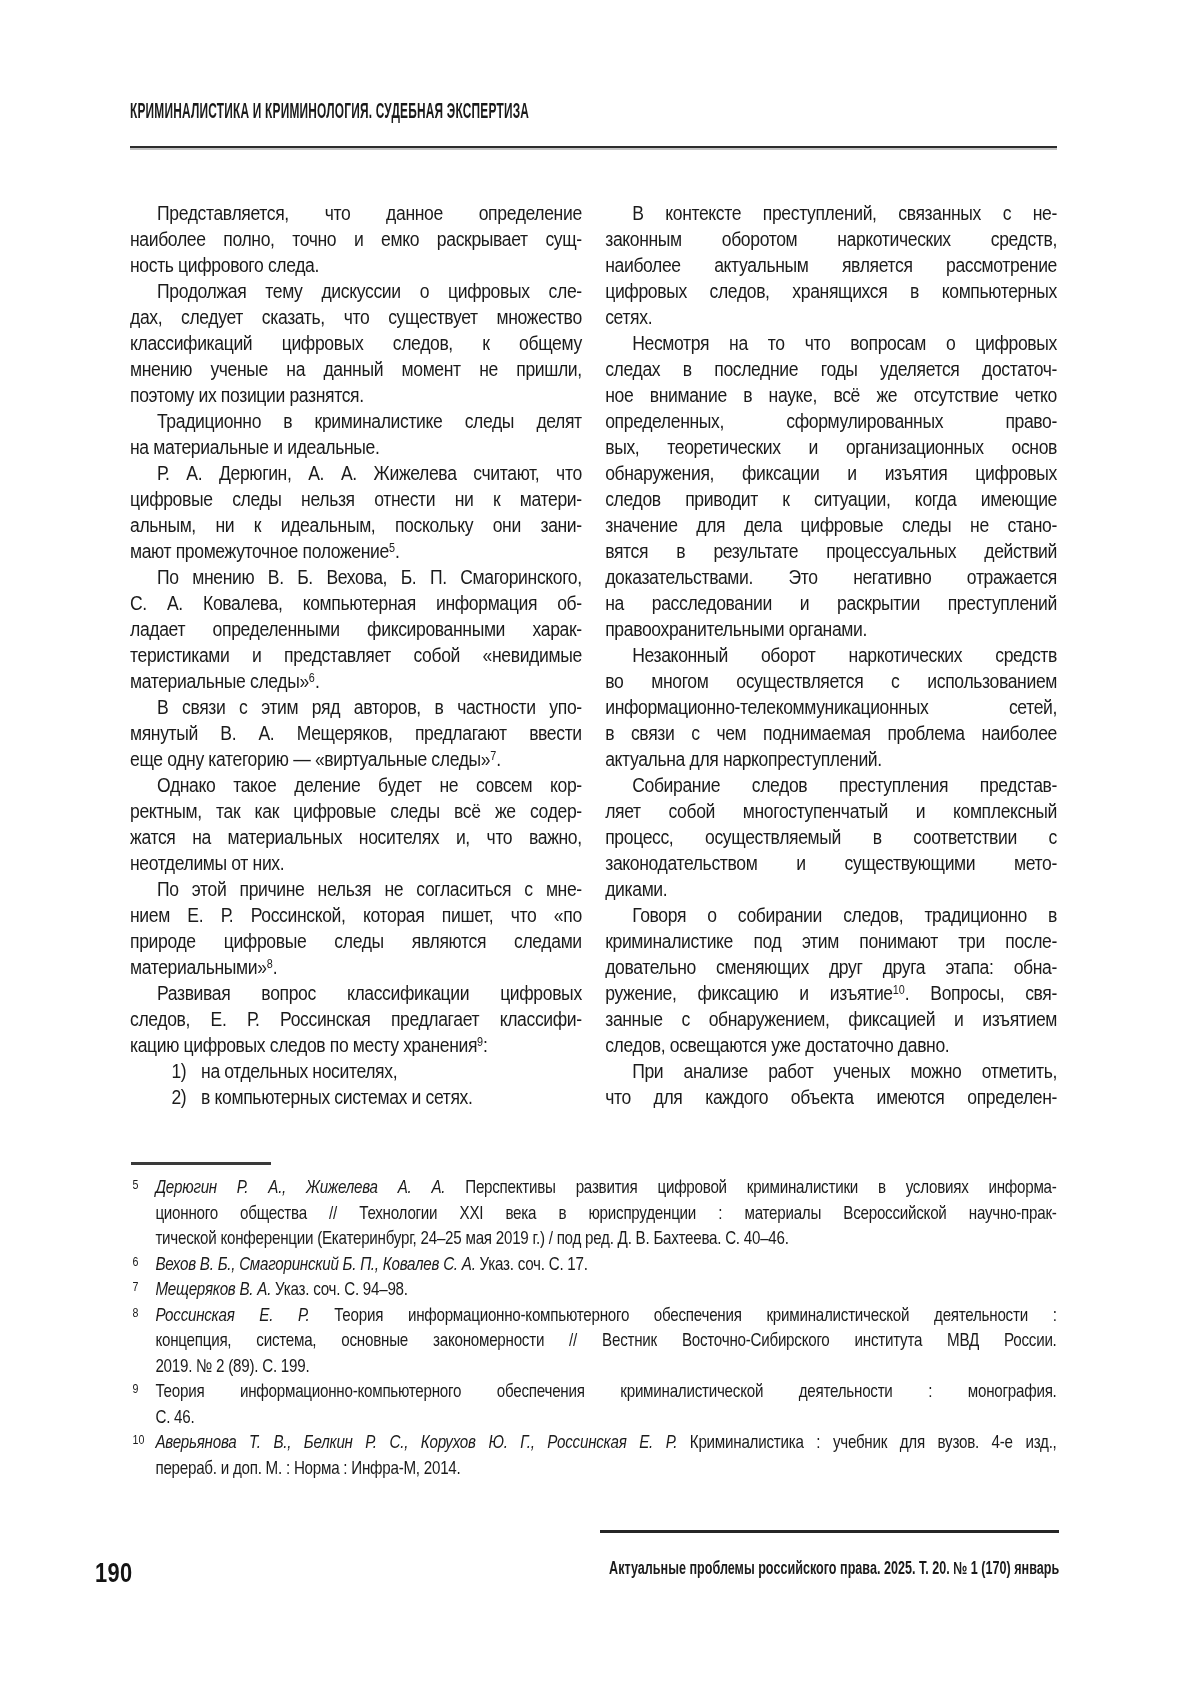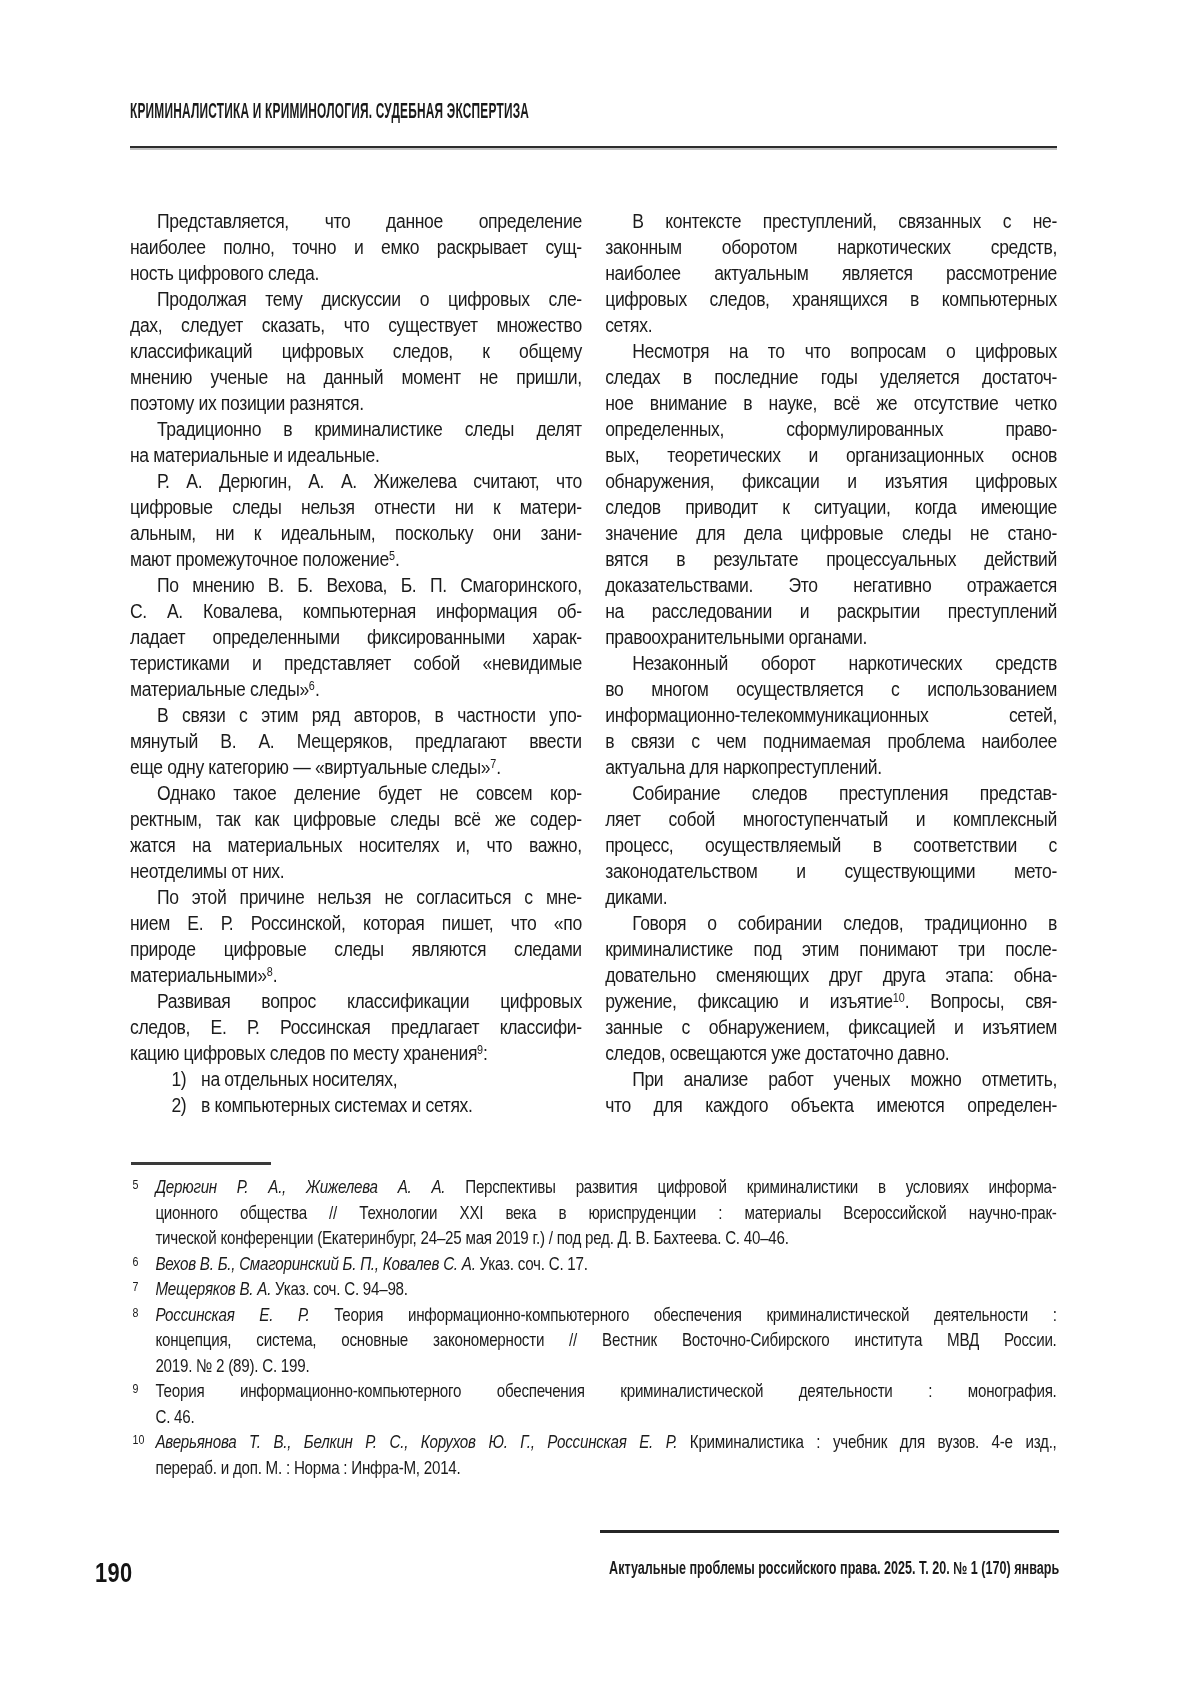--- a/index.html
+++ b/index.html
@@ -12,21 +12,21 @@
   .running-head{
     position:absolute;left:130px;top:98px;white-space:nowrap;
     font-weight:700;font-size:22px;letter-spacing:.4px;color:#1a1a1a;
     transform:scaleX(.54);transform-origin:0 0;
   }
   .header-rule{
     position:absolute;left:130px;top:146px;width:927px;height:2px;
     background:#2c2c2c;box-shadow:0 2px 0 rgba(80,80,80,.35);
   }
   
-  .columns-wrap{position:absolute;left:130px;top:208px;width:927px;}
+  .columns-wrap{position:absolute;left:130px;top:200px;width:927px;}
   .columns{
     width:1030px;transform:scaleX(.9);transform-origin:0 0;
     display:flex;gap:26px;
     font-size:19.5px;line-height:26px;letter-spacing:-.4px;color:#1b1b1b;
   }
   .col{width:502px;}
   .para{margin:0;}
   .line{text-align:justify;text-align-last:justify;}
   .line.first{text-indent:30px;}
   .line.last{text-align-last:left;}

